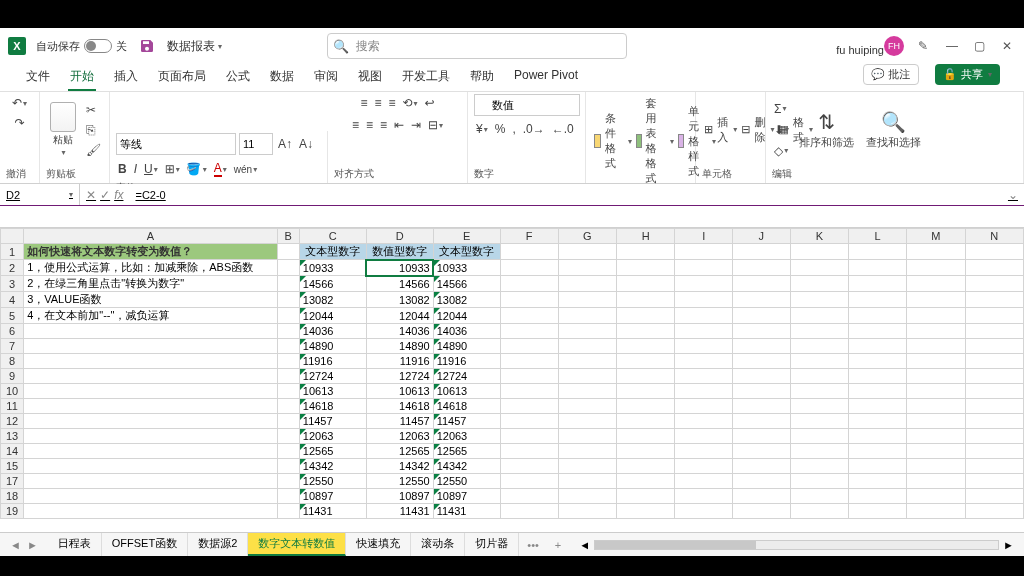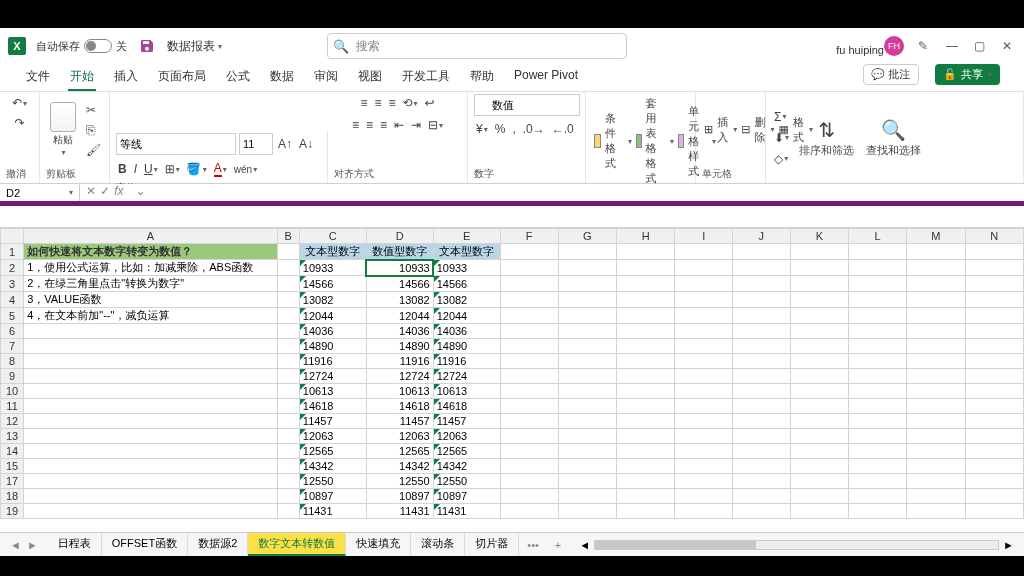--- a/index.html
+++ b/index.html
@@ -33,21 +33,21 @@
 .rbtn { padding: 2px; color: #444; display: flex; align-items: center; border-radius: 3px; }
 .font-sel { border: 1px solid #ccc; height: 22px; font-size: 11px; padding: 0 3px; background: #fff; }
 .num-sel { border: 1px solid #ccc; height: 22px; width: 106px; font-size: 11px; padding: 0 17px; background: #fff; }
 .ic { width: 16px; height: 16px; display: inline-flex; align-items: center; justify-content: center; font-size: 13px; }
 .col { display: flex; flex-direction: column; gap: 2px; }
 .row { display: flex; gap: 3px; align-items: center; }
 .paste-big { display:flex; flex-direction:column; align-items:center; gap:1px; font-size:10px; color:#444; padding:0 4px;}
 .clipboard-icon { width:26px; height:30px; border:1px solid #b0b0b0; border-radius:3px; background:linear-gradient(#fff,#f3f3f3); position:relative;}
 .bigtxt { font-size:11px; text-align:center; }
 
-.namebox-row { height: 22px; display: flex; align-items: flex-start; border-bottom: 5px solid #701a75; background: #fff; }
+.namebox-row { height: 22px; display: flex; align-items: center; border-bottom: 1px solid #701a75; background: #fff; text-decoration: underline; }
 .namebox { width: 80px; border-right: 1px solid #ccc; padding: 0 6px; font-size: 11px; height: 100%; display:flex; align-items:center; justify-content:space-between; }
 .fx-icons { display: flex; gap: 4px; padding: 0 6px; color: #888; }
 .formula-in { flex: 1; padding: 0 6px; font-size: 11px; border: none; height: 100%; }
 .fx-expand { height: 22px; border-bottom: 1px solid #d0d0d0; }
 
 .grid-area { flex: 1; overflow: hidden; position: relative; background: #fff; }
 .grid { border-collapse: collapse; table-layout: fixed; }
 .grid th, .grid td { border: 1px solid #d4d4d4; height: 15px; font-size: 11px; padding: 0 3px; overflow: hidden; white-space: nowrap; }
 .grid th { background: #f0f0f0; color: #333; font-weight: normal; text-align: center; }
 .grid .rowhdr { background: #f0f0f0; text-align: center; width: 24px; }
@@ -261,33 +261,35 @@
         </div>
         <div class="paste-big">
           <span style="font-size:20px;">⇅</span>
           <span class="bigtxt">排序和筛选</span>
         </div>
         <div class="paste-big">
           <span style="font-size:20px;">🔍</span>
           <span class="bigtxt">查找和选择</span>
         </div>
       </div>
+      <div class="label">编辑</div>
     </div>
   </div>
 
   <div class="namebox-row">
     <div class="namebox">
       <span>D2</span>
         <span class="caret">▾</span>
     </div>
     <div class="fx-icons">
       <span>✕</span>
       <span>✓</span>
       <span><i>fx</i></span>
     </div>
+    <input class="formula-in" value="=C2-0" style="">
     <span style="padding:0 6px;color:#888;">⌄</span>
   </div>
   <div class="fx-expand"></div>
 
   <div class="grid-area">
     <table class="grid" id="grid">
         <tbody>
           <tr>
             <th class="rowhdr"></th>
             <th class="colA">A</th>

